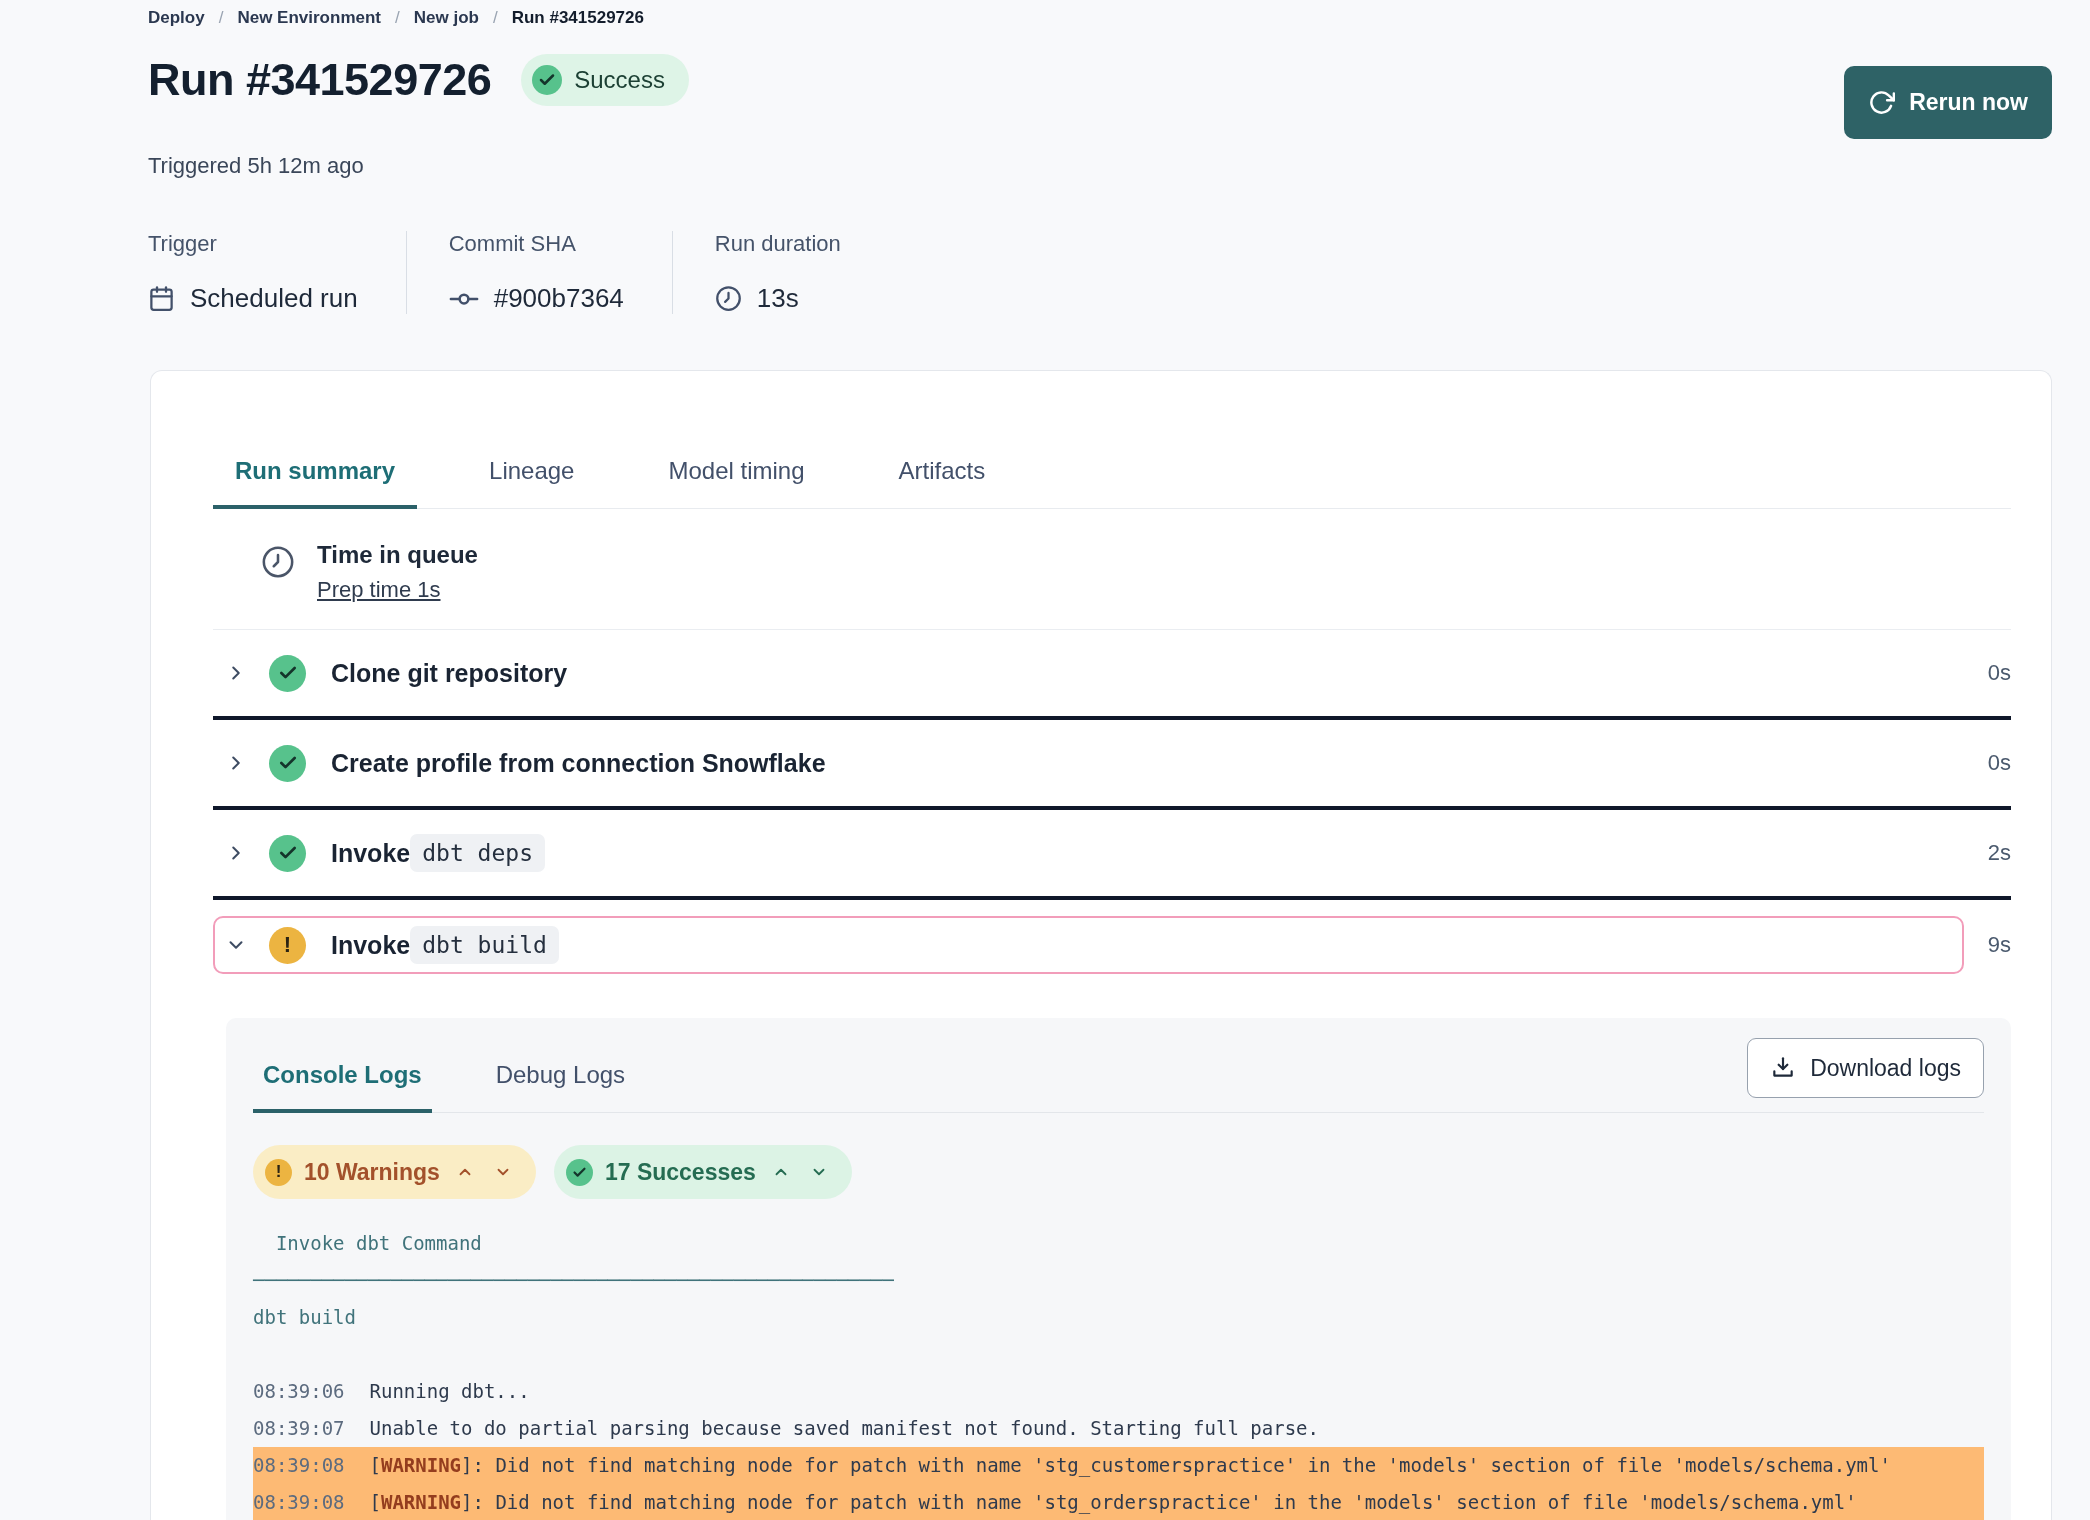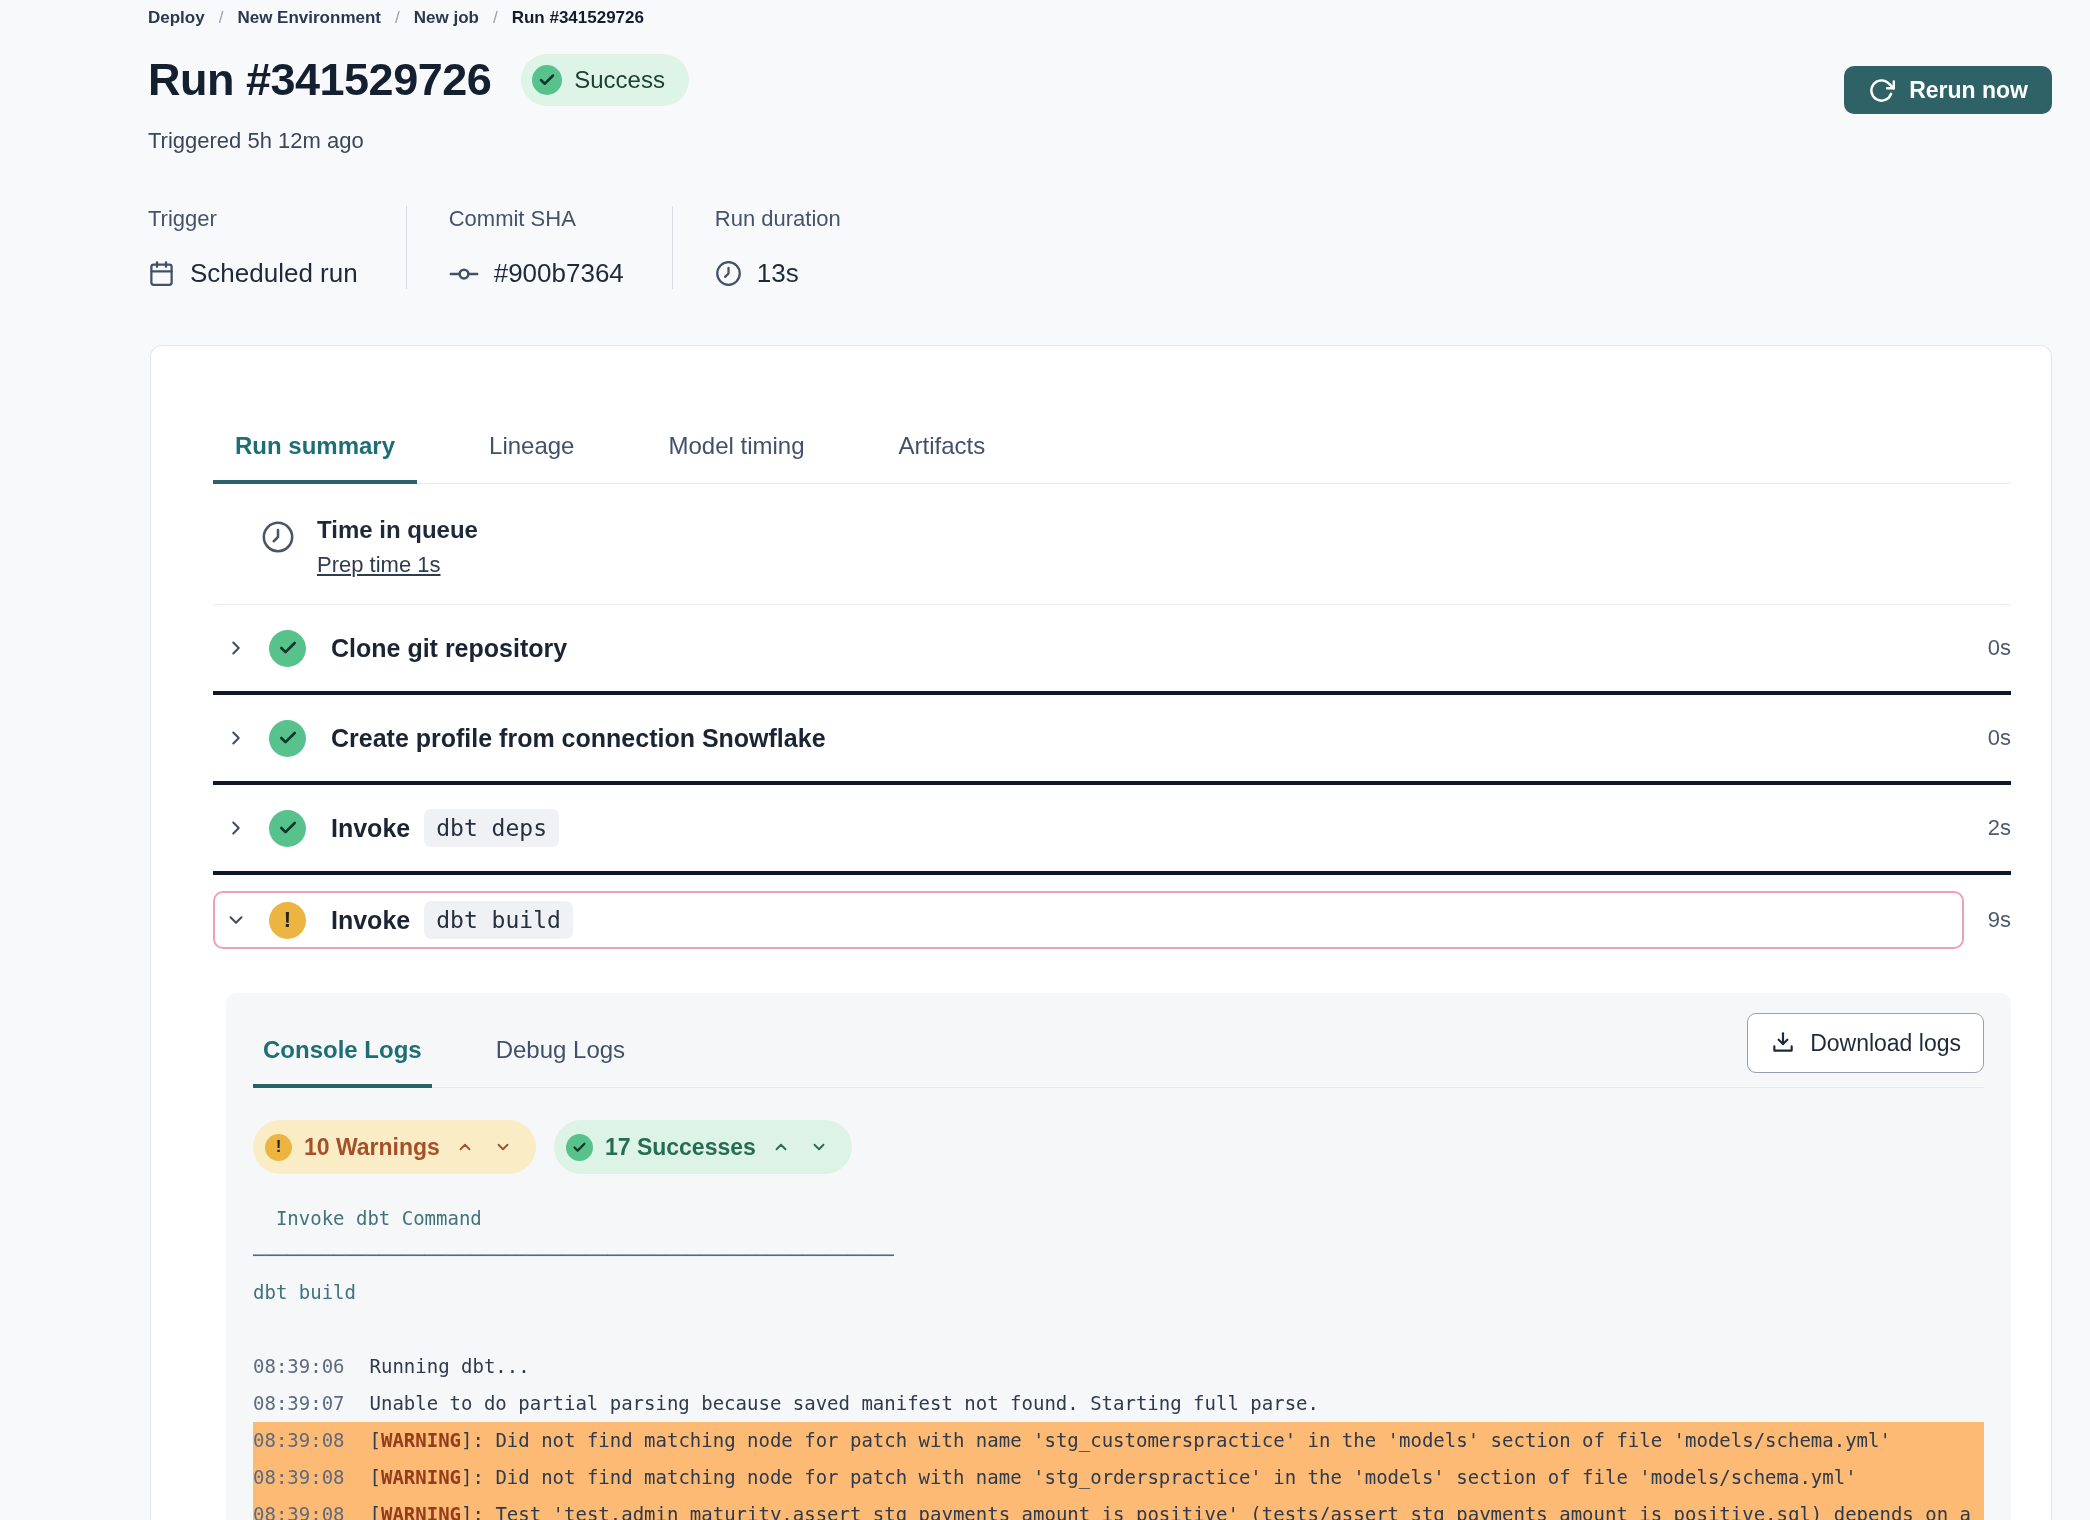--- a/index.html
+++ b/index.html
@@ -13,21 +13,21 @@
   .crumbs .crumb { cursor:pointer; }
   .crumbs .crumb.current { color:#131D2C; }
 
   
   .header-row { display:flex; align-items:flex-start; justify-content:space-between; margin-top:26px; }
   .title-wrap { display:flex; align-items:center; gap:30px; }
   h1.run-title { font-size:45px; font-weight:700; color:#14202F; letter-spacing:-0.5px; }
   .status-pill { display:flex; align-items:center; gap:12px; background:#DEF4E7; border-radius:28px; height:52px; padding:0 24px 0 11px; }
   .status-pill .dot { width:30px; height:30px; border-radius:50%; background:#57C28C; display:flex; align-items:center; justify-content:center; }
   .status-pill .txt { font-size:24px; color:#1C4034; font-weight:400; }
-  .rerun-btn { display:flex; align-items:center; gap:14px; background:#2E6266; color:#FFFFFF; border:none; border-radius:10px; height:48px; padding:0 24px; font-size:23px; font-weight:700; font-family:inherit; cursor:pointer; margin-top:12px; }
+  .rerun-btn { display:flex; align-items:center; gap:14px; background:#2E6266; color:#FFFFFF; border:none; border-radius:10px; height:73px; padding:0 24px; font-size:23px; font-weight:700; font-family:inherit; cursor:pointer; margin-top:12px; }
   .triggered { margin-top:14px; font-size:22px; color:#3A4659; }
 
   
   .meta-row { display:flex; margin-top:52px; }
   .meta-col { padding-right:48px; border-right:1px solid #D9DEE5; }
   .meta-col + .meta-col { padding-left:42px; }
   .meta-col:last-child { border-right:none; }
   .meta-label { font-size:22px; color:#45536A; }
   .meta-value { display:flex; align-items:center; gap:15px; margin-top:26px; font-size:26px; color:#1E2939; }
   .meta-value svg { stroke:#42506A; }
@@ -48,21 +48,21 @@
 
   
   .step { display:flex; align-items:center; height:90px; border-bottom:4px solid #0f172a; padding-left:10px; cursor:pointer; }
   .chev { display:flex; width:26px; justify-content:center; }
   .chev svg { stroke:#3E4C63; }
   .st-ic { width:37px; height:37px; border-radius:50%; display:flex; align-items:center; justify-content:center; margin-left:20px; flex:none; }
   .st-ic.ok { background:#57C28C; }
   .st-ic.warn { background:#ECB441; }
   .st-ic .bang { font-size:22px; font-weight:700; color:#2B2313; }
   .st-label { font-size:25px; font-weight:700; color:#1A2433; margin-left:25px; }
-  .code-chip { font-family:"DejaVu Sans Mono", monospace; font-size:23px; background:#EFF1F4; color:#252F3E; border-radius:7px; padding:6px 12px; margin-left:14px; }
+  .code-chip { font-family:"DejaVu Sans Mono", monospace; font-size:23px; background:#EFF1F4; color:#252F3E; border-radius:7px; padding:6px 12px; }
   .st-dur { margin-left:auto; font-size:22px; color:#4B5A6E; }
   .step-sel-row { display:flex; align-items:center; margin:16px 0 18px 0; }
   .sel-box { flex:1; display:flex; align-items:center; border:2px solid #F29DBA; border-radius:10px; height:58px; padding-left:8px; margin-right:24px; background:#FFFFFF; cursor:pointer; }
   .step-sel-row .st-dur { margin-left:auto; }
 
   
   .logs-panel { margin:44px 0 0 13px; background:#F6F7F9; border-radius:10px; padding:20px 27px 0 27px; min-height:540px; }
   .logs-head { display:flex; align-items:flex-end; justify-content:space-between; border-bottom:1px solid #E3E6EA; }
   .log-tabs { display:flex; gap:54px; }
   .log-tab { font-size:24px; color:#42506A; padding:10px 10px 20px 10px; border-bottom:4px solid transparent; margin-bottom:-1px; cursor:pointer; }

